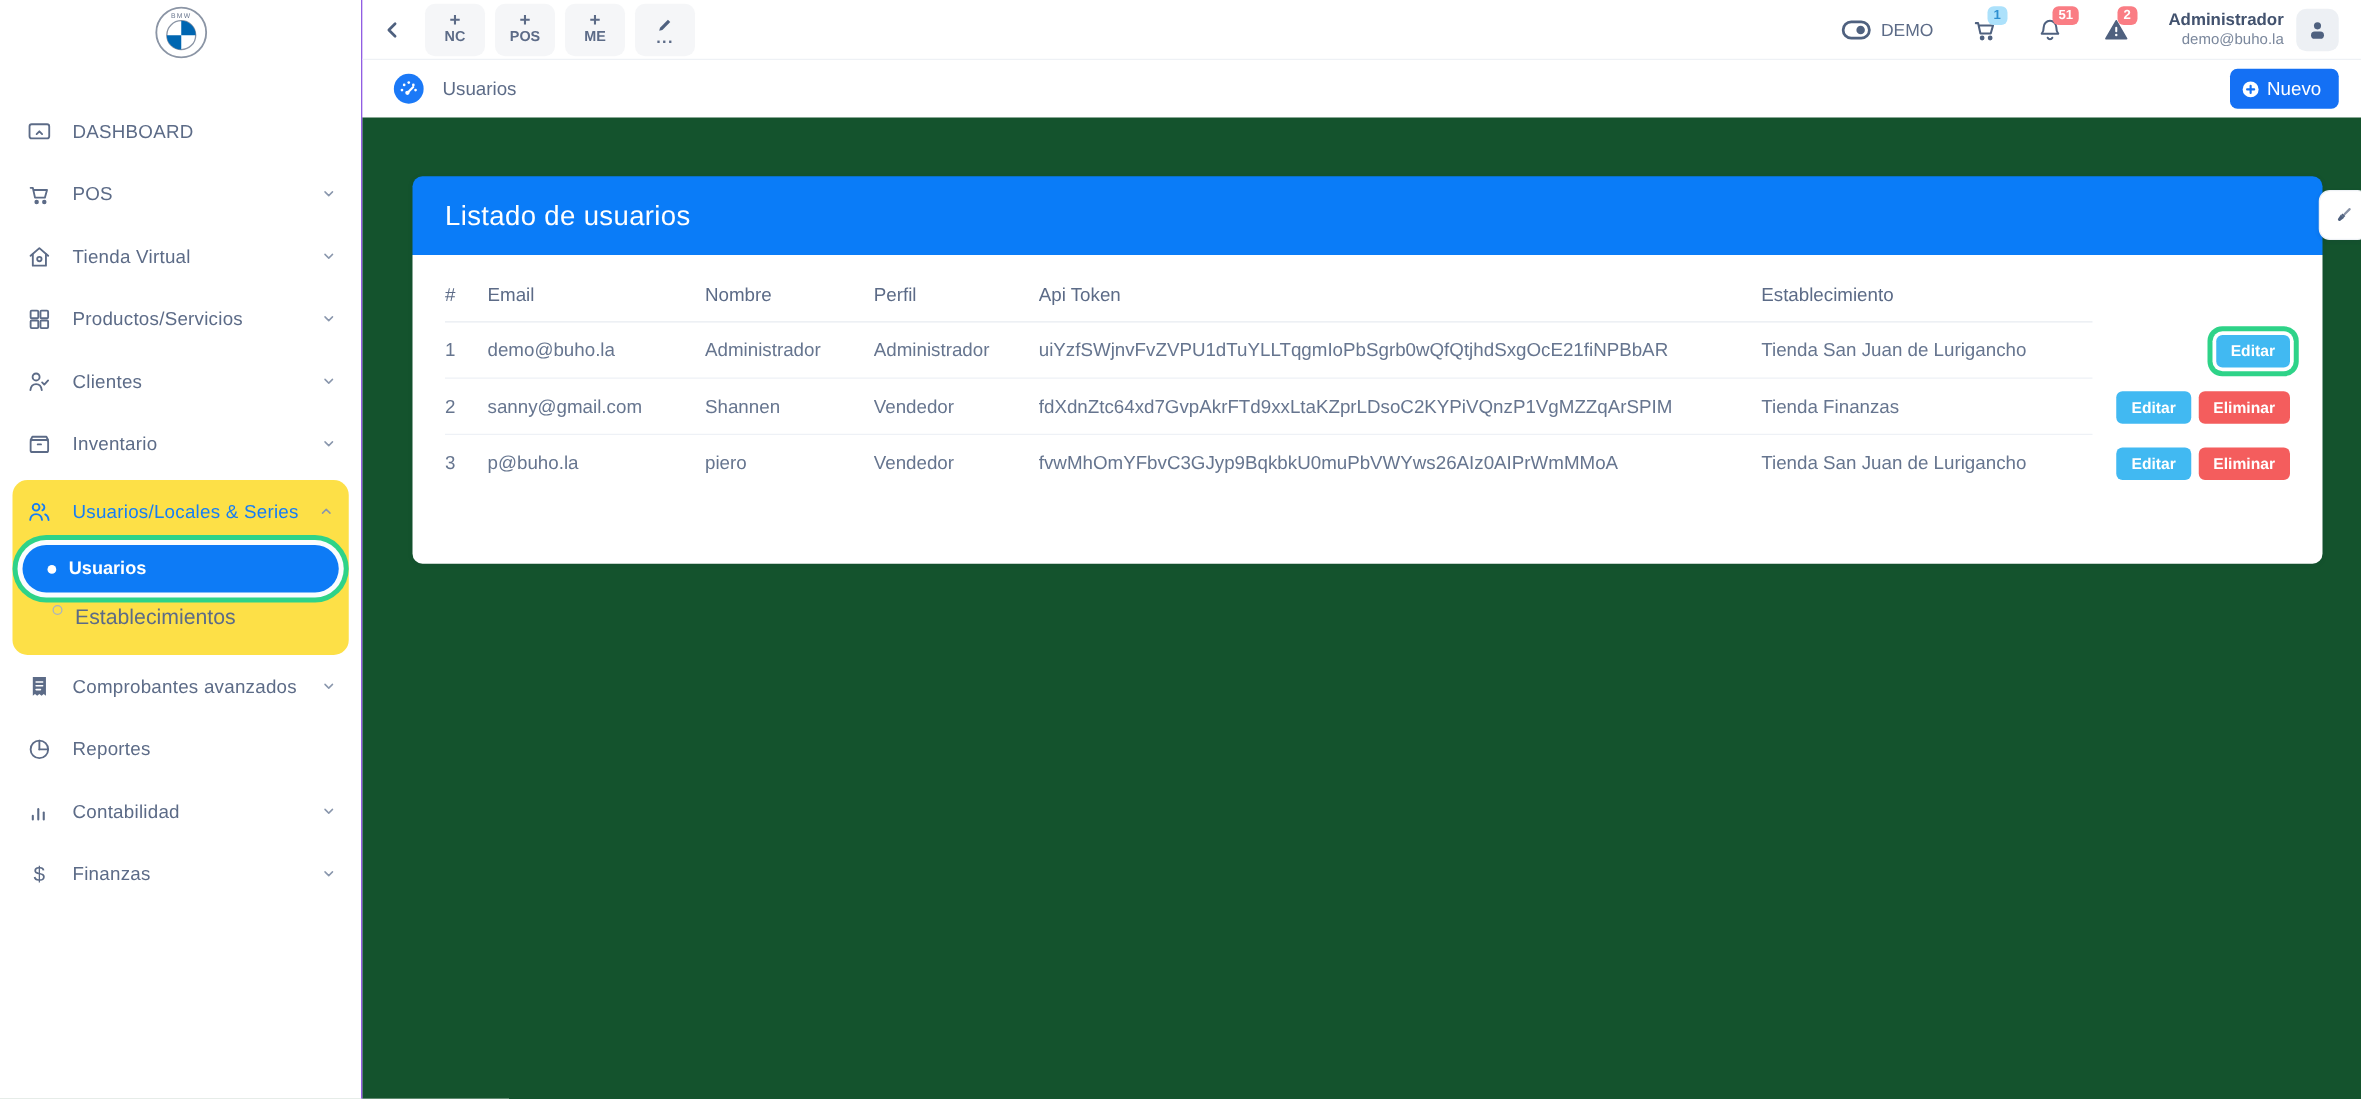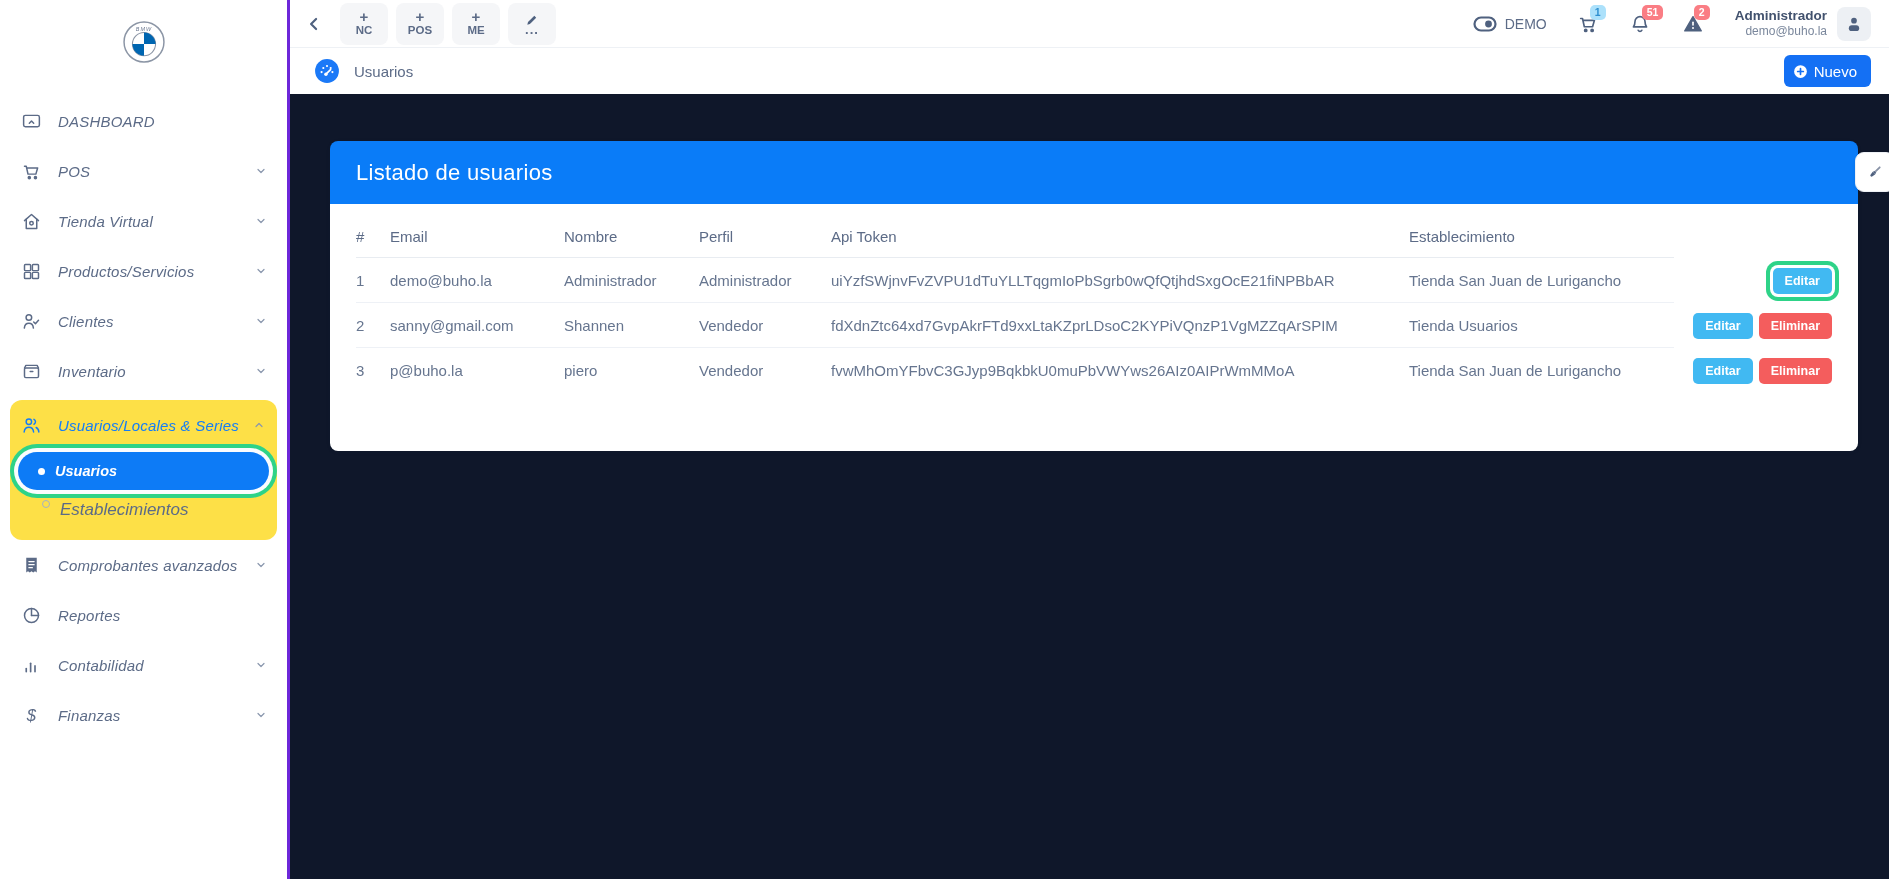--- a/index.html
+++ b/index.html
@@ -6,21 +6,21 @@
   html,body { margin:0; padding:0; }
   body {
     width:1889px; height:879px; overflow:hidden;
     font-family:"Liberation Sans", sans-serif;
     background:#ffffff; color:#5c6b87;
   }
   .app { display:flex; width:100%; height:100%; }
 
   
   .sidebar { width:290px; min-width:290px; height:100%; background:#fff;
-             border-right:3px solid #6d28d9; padding-top:18px;font-style:italic; }
+             border-right:1px solid #6d28d9; padding-top:2px; }
   .logo-wrap { height:58px; display:flex; justify-content:center; align-items:flex-start; padding-top:3px; }
   .nav { margin-top:20px; }
   .nav-item { height:50px; display:flex; align-items:center; padding:0 20px; cursor:pointer;
               color:#5c6b87; font-size:15px; letter-spacing:.2px; }
   .nav-ico { width:22px; height:22px; margin-right:16px; display:flex; align-items:center; justify-content:center; }
   .nav-label { flex:1; white-space:nowrap; }
   .chev { display:flex; }
 
   .active-group { margin:4px 10px 0; background:#fde047; border-radius:12px; padding:0 0 6px; }
   .active-group .head { padding:0 12px 0 10px; color:#157df7; }
@@ -59,21 +59,21 @@
   .user-email { font-size:12px; color:#7a879c; }
   .avatar { width:34px; height:34px; background:#edf0f4; border-radius:8px;
             display:flex; align-items:center; justify-content:center; }
 
   .crumbrow { height:46px; background:#fff; display:flex; align-items:center; padding:0 18px 0 24px; }
   .crumb-label { margin-left:14px; font-size:15px; color:#5c6b87; }
   .new-btn { margin-left:auto; background:#1470f4; color:#fff; border:none; border-radius:6px; height:32px;
              padding:0 14px 0 8px; display:flex; align-items:center; gap:5px; font-size:15px;
              font-family:inherit; cursor:pointer; }
 
-  .content { flex:1; background:#0f172a; position:relative; }
+  .content { flex:1; background:#14532d; position:relative; }
 
   .card { position:absolute; left:40px; top:47px; width:1528px; border-radius:8px;
           box-shadow:0 1px 4px rgba(25,42,70,.08); }
   .card-header { height:63px; background:#0a7cf8; border-radius:8px 8px 0 0; display:flex;
                  align-items:center; padding-left:26px; color:#fff; font-size:22px; letter-spacing:.3px; }
   .card-body { background:#fff; border-radius:0 0 8px 8px; padding:12px 26px 58px; }
 
   .thead, .trow { display:flex; align-items:center; }
   .cells { display:flex; align-items:center; flex:1; height:100%; min-width:0; }
   .thead { height:42px; color:#5c6b87; font-size:15px; }
@@ -430,21 +430,21 @@
             </div>
           </div>
 
           <div class="trow">
             <div class="cells">
               <span class="cell c0">2</span>
               <span class="cell c1">sanny@gmail.com</span>
               <span class="cell c2">Shannen</span>
               <span class="cell c3">Vendedor</span>
               <span class="cell c4">fdXdnZtc64xd7GvpAkrFTd9xxLtaKZprLDsoC2KYPiVQnzP1VgMZZqArSPIM</span>
-              <span class="cell c5">Tienda Usuarios</span>
+              <span class="cell c5">Tienda Finanzas</span>
             </div>
             <div class="acts">
               <button class="btn edit">Editar</button>
               <button class="btn del">Eliminar</button>
             </div>
           </div>
 
           <div class="trow">
             <div class="cells">
               <span class="cell c0">3</span>

